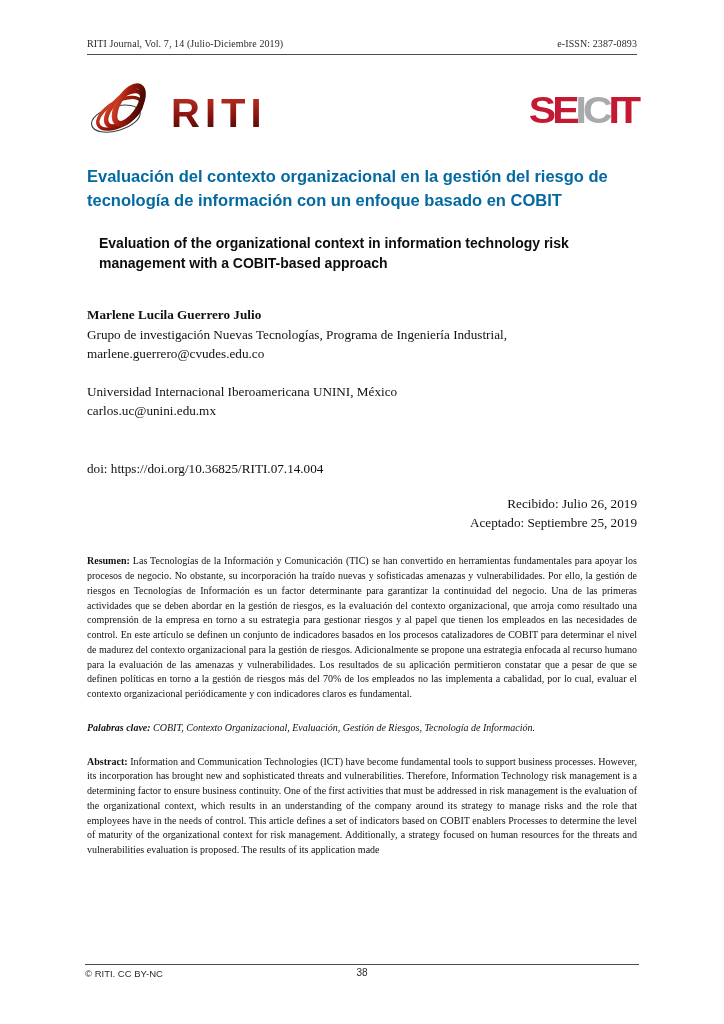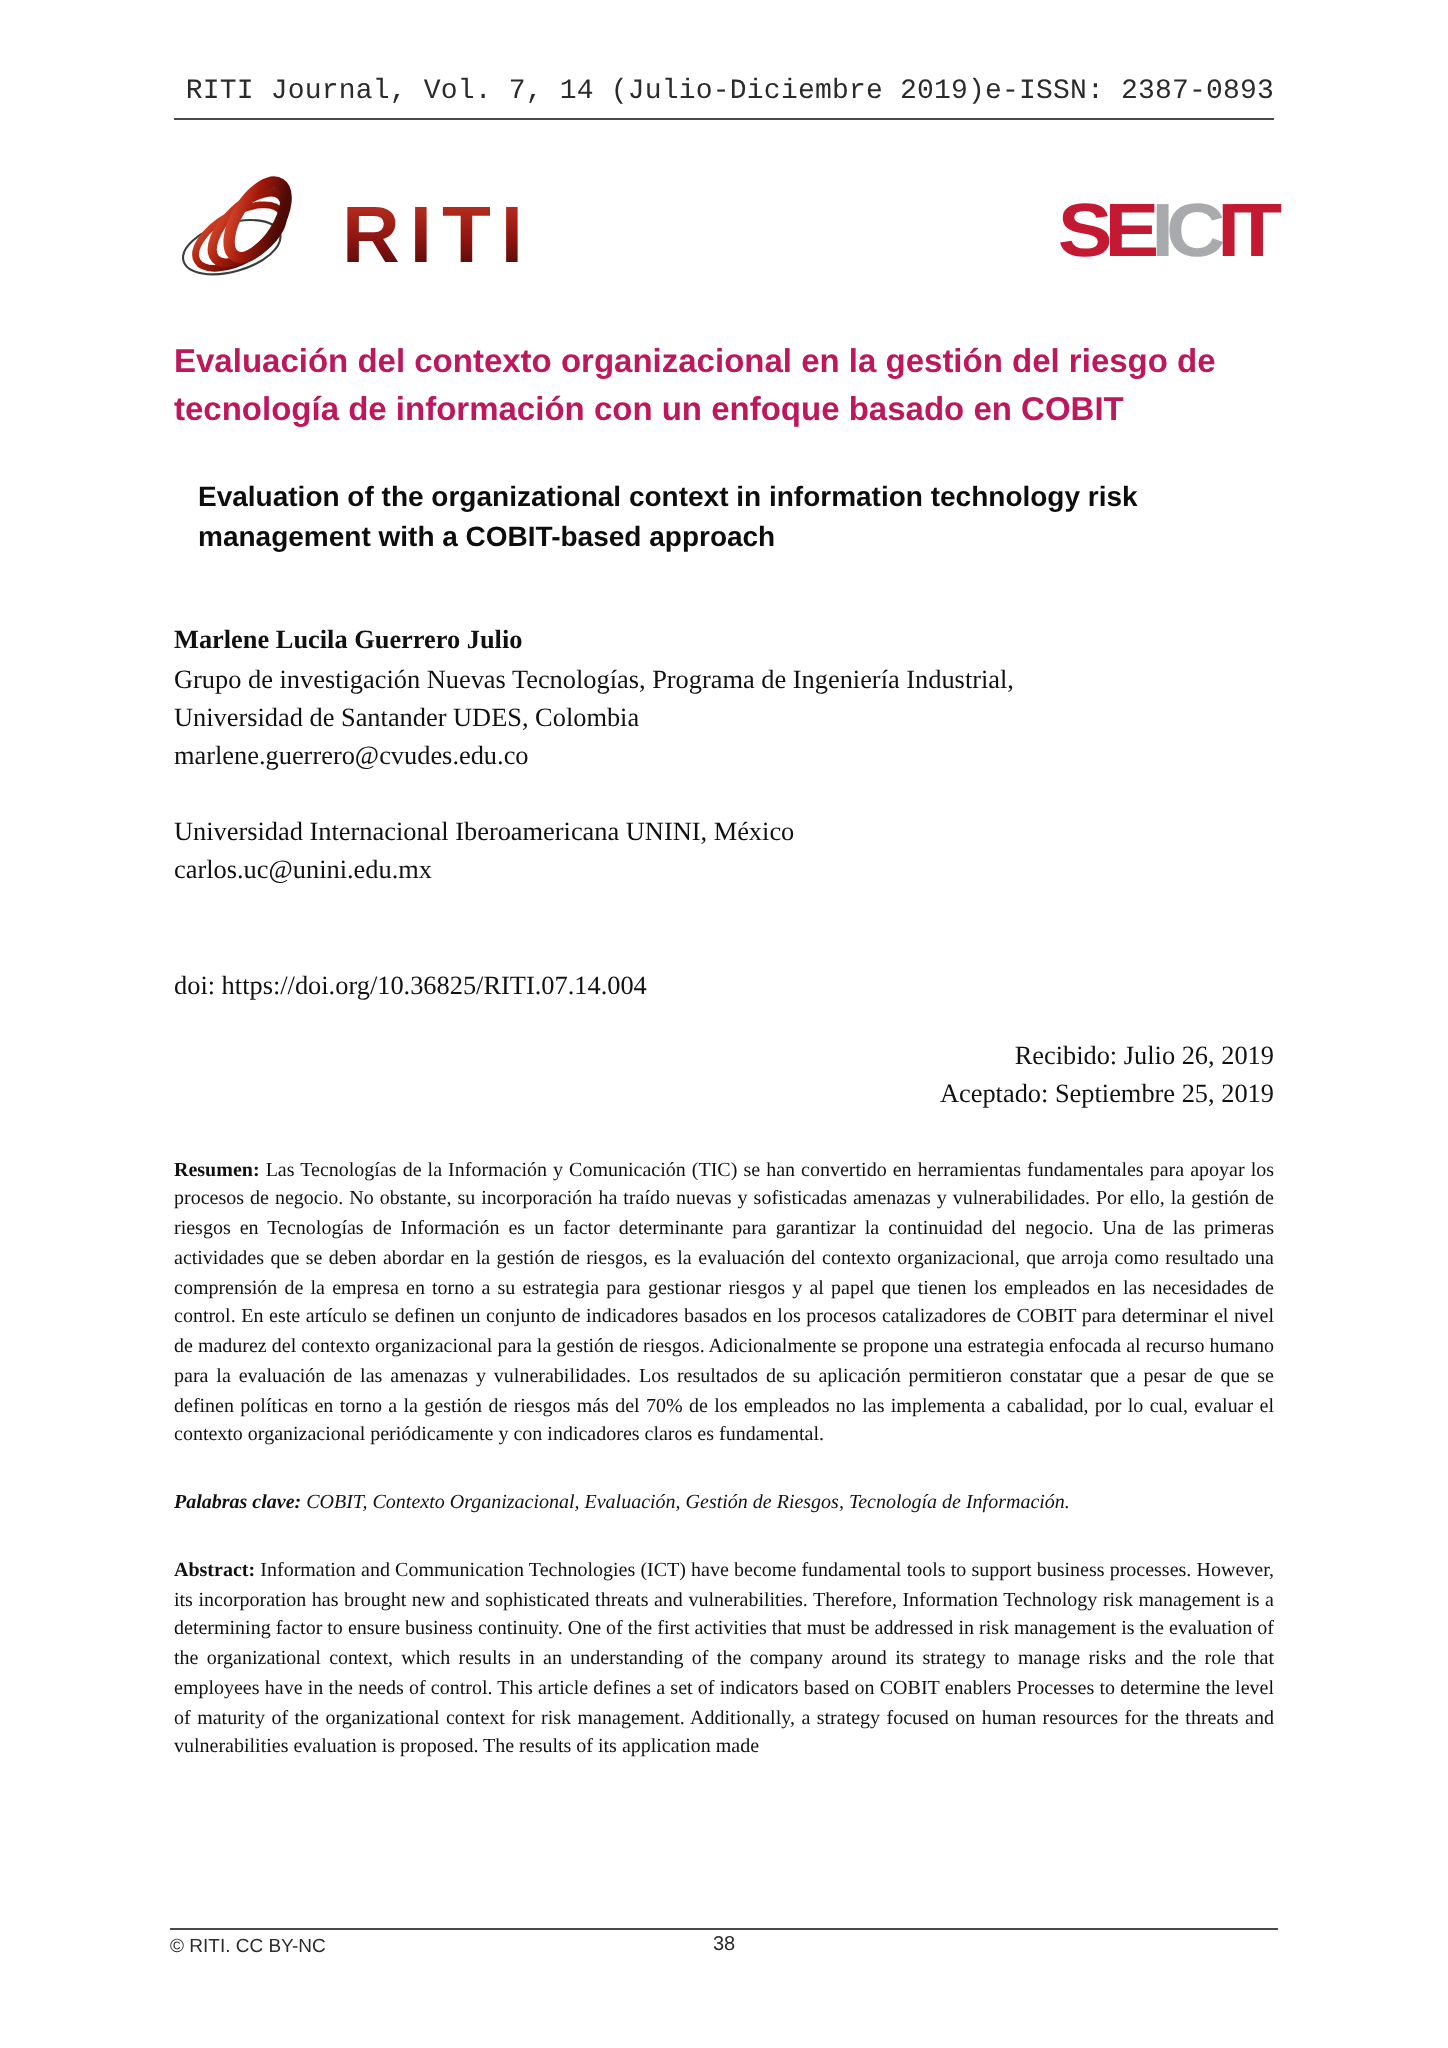--- a/index.html
+++ b/index.html
@@ -12,24 +12,24 @@
     box-sizing: border-box;
     padding: 38px 87px 0 87px;
     font-family: "Liberation Serif", serif;
     color: #111111;
     overflow: hidden;
   }
 
   
   .running-header {
     display: flex;
-    justify-content: flex-end;
+    justify-content: space-between;
     align-items: flex-end;
-    font-family: Liberation Mono, monospace;
-    font-size: 14px;
+    font-family: Liberation Serif, serif;
+    font-size: 10px;
     color: #2b2b2b;
     padding-bottom: 5px;
     border-bottom: 1.5px solid #4a4a4a;
     letter-spacing: 0.1px;
   }
 
   
   .logo-row {
     margin-top: 23px;
     height: 70px;
@@ -62,21 +62,21 @@
   .seicit-red  { color: #c41933; }
   .seicit-gray { color: #a8aaad; }
 
   
   .title-es {
     margin-top: 17px;
     font-family: "Liberation Sans", sans-serif;
     font-weight: bold;
     font-size: 16.5px;
     line-height: 1.45;
-    color: #be185d;
+    color: #0369a1;
   }
   .title-en {
     margin-top: 20px;
     font-family: "Liberation Sans", sans-serif;
     font-weight: bold;
     font-size: 14px;
     line-height: 1.45;
     color: #0d0d0d;
   }
 
@@ -161,21 +161,20 @@
     </div>
   </div>
 
   <h1 class="title-es" style="margin:17px 0 0 0;">Evaluación del contexto organizacional en la gestión del riesgo de tecnología de información con un enfoque basado en COBIT</h1>
   <h2 class="title-en" style="margin:20px 0 0 12px;">Evaluation of the organizational context in information technology risk management with a COBIT-based approach</h2>
 
   <div class="authors">
     <div class="author-block">
       <div class="author-name">Marlene Lucila Guerrero Julio</div>
       <div>Grupo de investigación Nuevas Tecnologías, Programa de Ingeniería Industrial,</div>
-      <div>Universidad de Santander UDES, Colombia</div>
       <div>marlene.guerrero@cvudes.edu.co</div>
     </div>
     <div class="author-block">
       <div>Universidad Internacional Iberoamericana UNINI, México</div>
       <div>carlos.uc@unini.edu.mx</div>
     </div>
   </div>
 
   <div class="doi-line">doi: https://doi.org/10.36825/RITI.07.14.004</div>
   <div class="dates">

